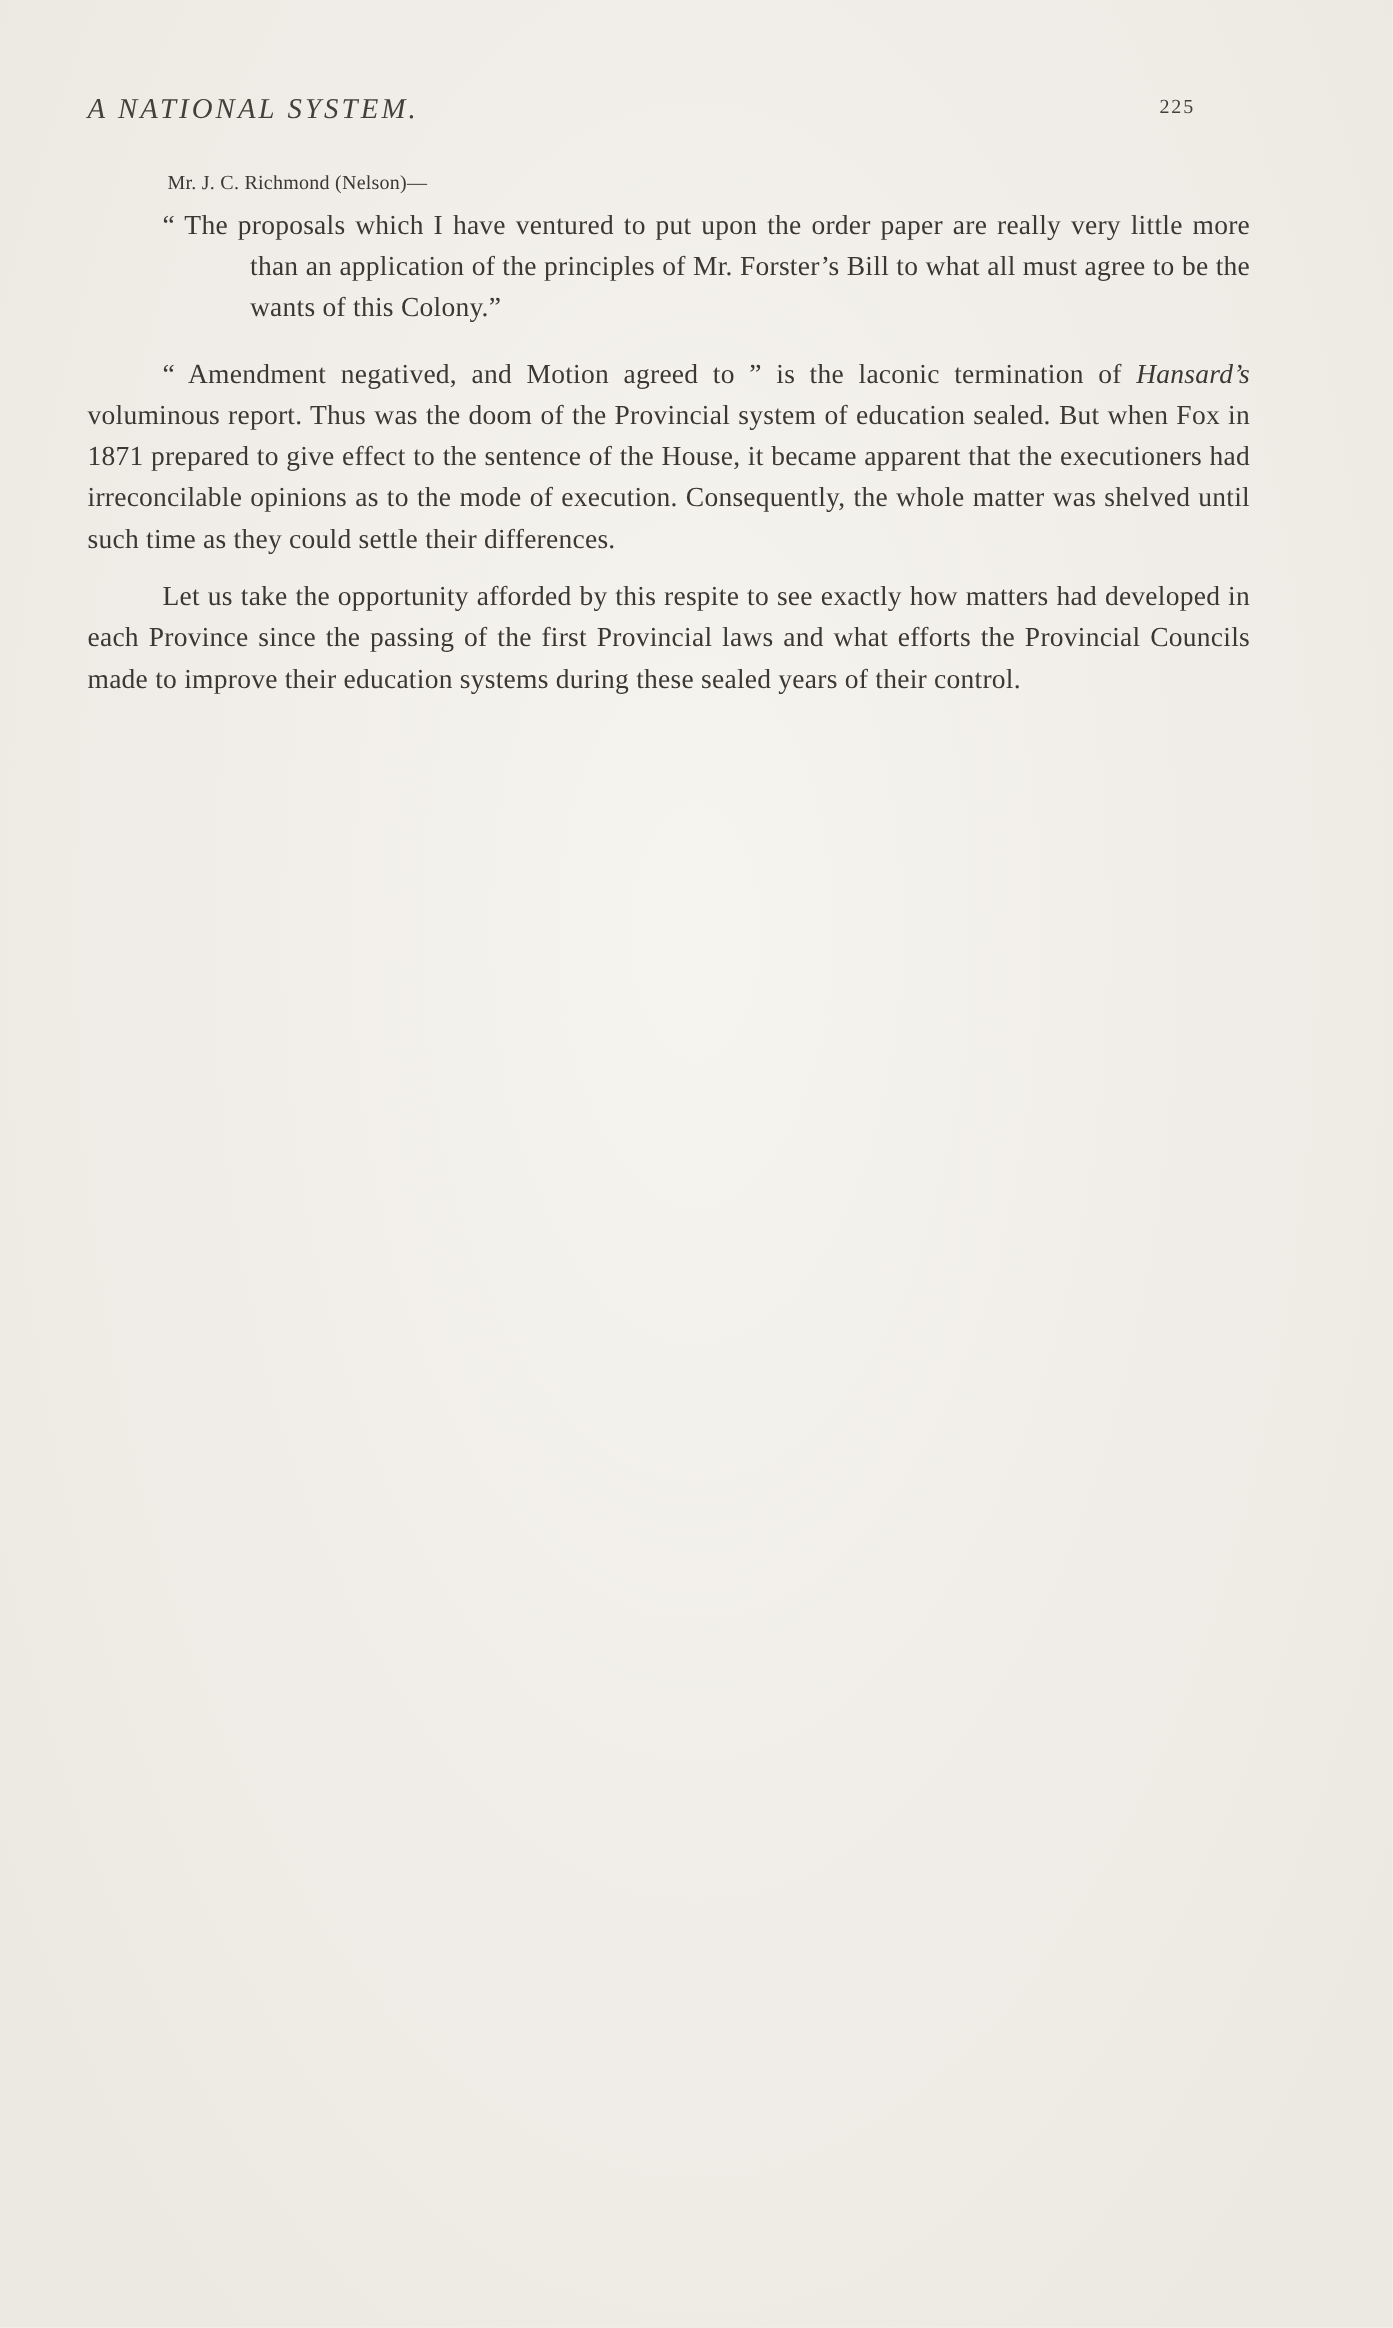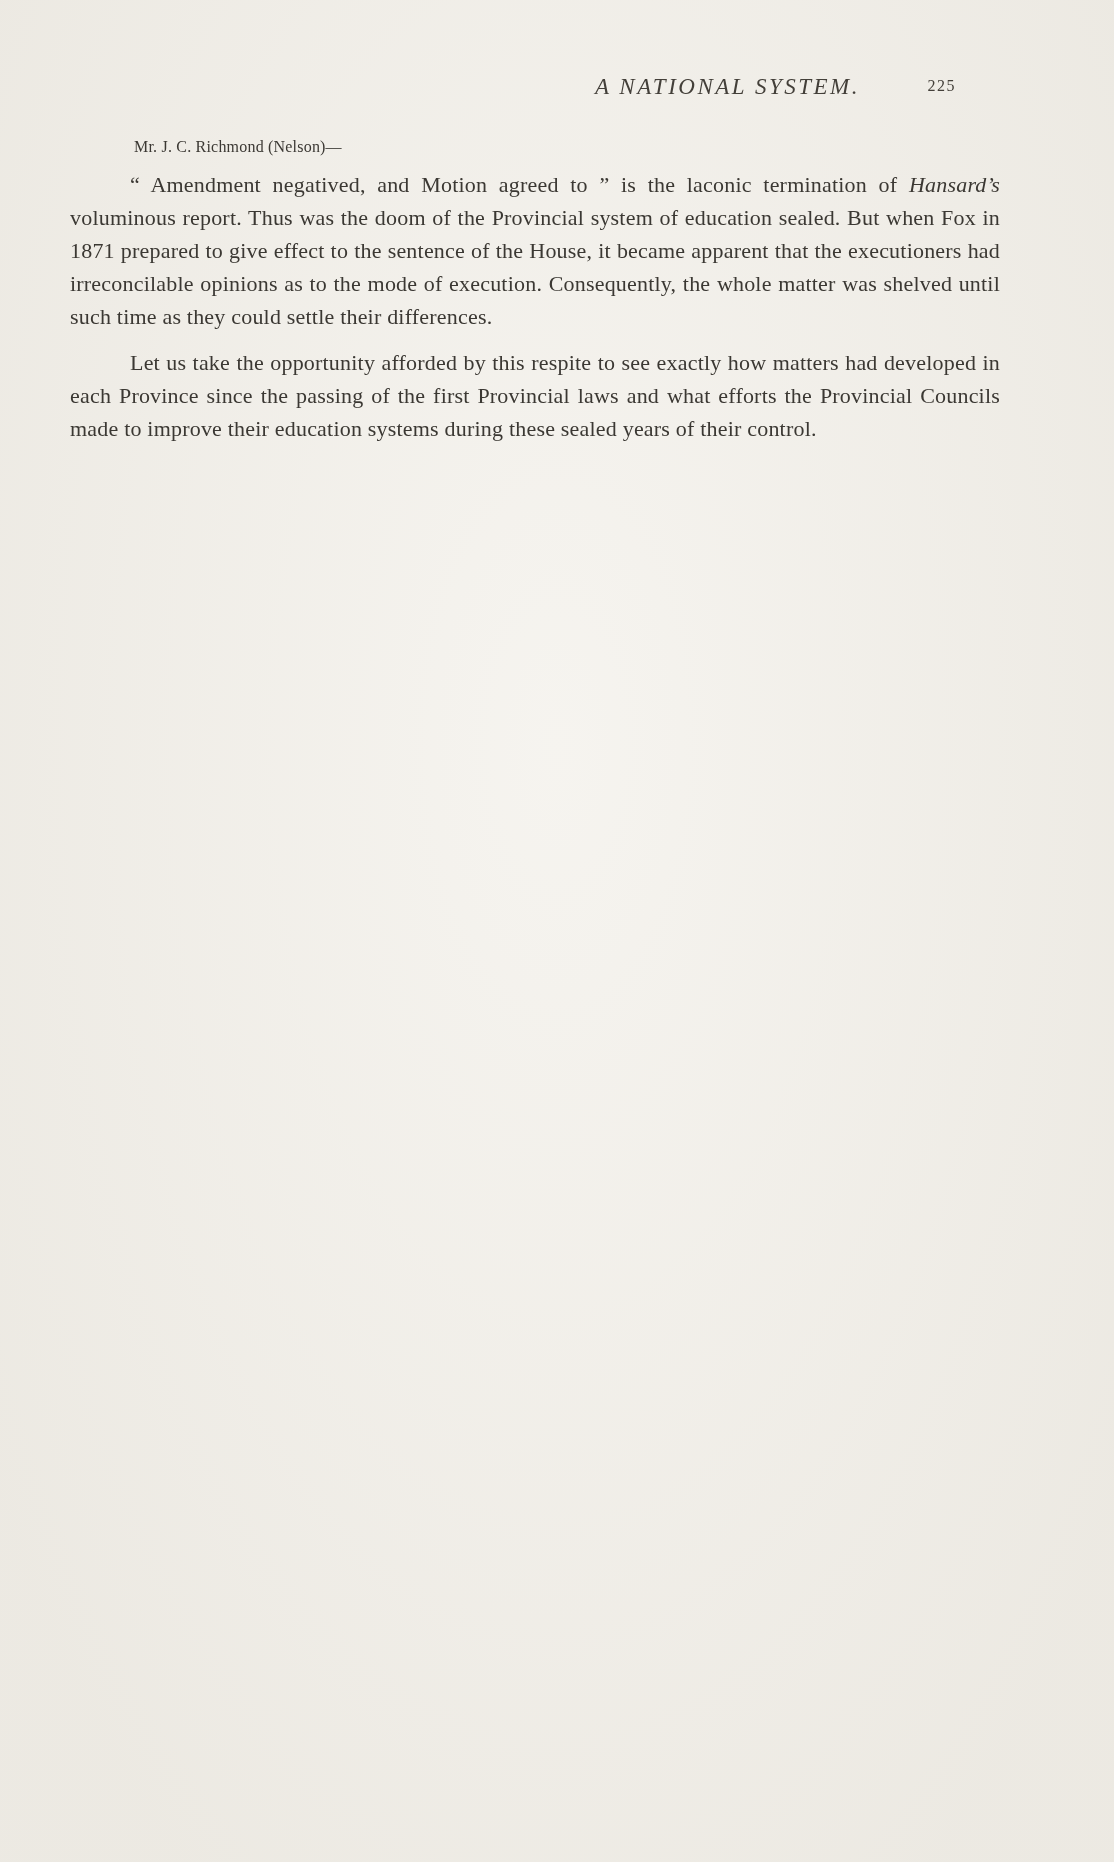--- a/index.html
+++ b/index.html
@@ -23,21 +23,21 @@
       radial-gradient(ellipse at 50% 40%, rgba(255,255,255,0.35), rgba(0,0,0,0.02) 85%),
       #f1eee7;
   }
   .running-header {
     position: relative;
     height: 34px;
     margin-bottom: 22px;
   }
   .header-title {
     display: block;
-    text-align: right;
+    text-align: left;
     margin-right: 140px;
     font-style: italic;
     font-size: 23px;
     letter-spacing: 2.5px;
     color: #433f39;
   }
   .page-number {
     position: absolute;
     right: 44px;
     top: 3px;
@@ -57,38 +57,39 @@
     font-size: 16px;
     text-align: left;
   }
   .quote {
     padding-left: 130px;
     text-indent: -70px;
   }
   .para-indent {
     text-indent: 60px;
   }
-  .para-1 { margin-top: 5px; }
+  .para-1 { margin-top: 20px; }
   .para-2 { margin-top: 13px; }
   em { font-style: italic; }
 </style>
 </head>
 <body>
 
 <div class="page">
 
   <header class="running-header">
     <span class="header-title">A NATIONAL SYSTEM.</span>
     <span class="page-number">225</span>
   </header>
 
   <main class="body-text">
 
     <p class="speaker">Mr. J. C. Richmond (Nelson)—</p>
 
+    <p class="quote">“ The proposals which I have ventured to put upon the order paper are really very little more than an application of the principles of Mr. Forster’s Bill to what all must agree to be the wants of this Colony.”</p>
 
 
     <p class="para-indent para-1"><span>“ Amendment negatived, and Motion agreed to ” is the laconic termination of </span><em>Hansard’s</em><span> voluminous report.  Thus was the doom of the Provincial system of education sealed.  But when Fox in 1871 prepared to give effect to the sentence of the House, it became apparent that the executioners had irreconcilable opinions as to the mode of execution.  Consequently, the whole matter was shelved until such time as they could settle their differences.</span></p>
 
     <p class="para-indent para-2">Let us take the opportunity afforded by this respite to see exactly how matters had developed in each Province since the passing of the first Provincial laws and what efforts the Provincial Councils made to improve their education systems during these sealed years of their control.</p>
 
   </main>
 
 </div>
 

